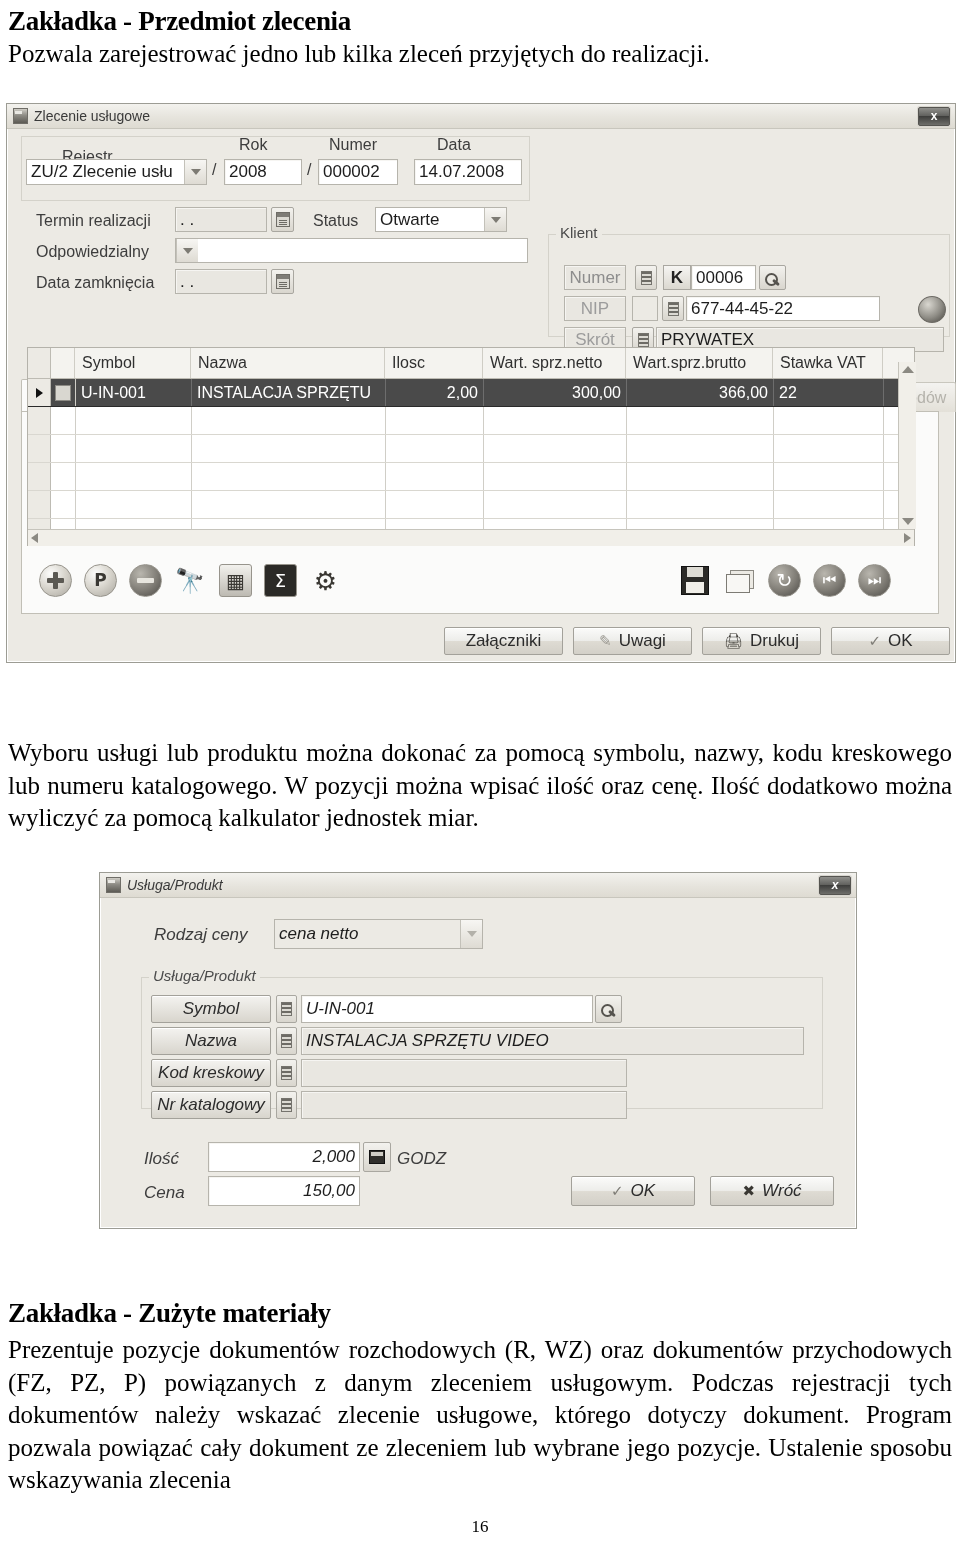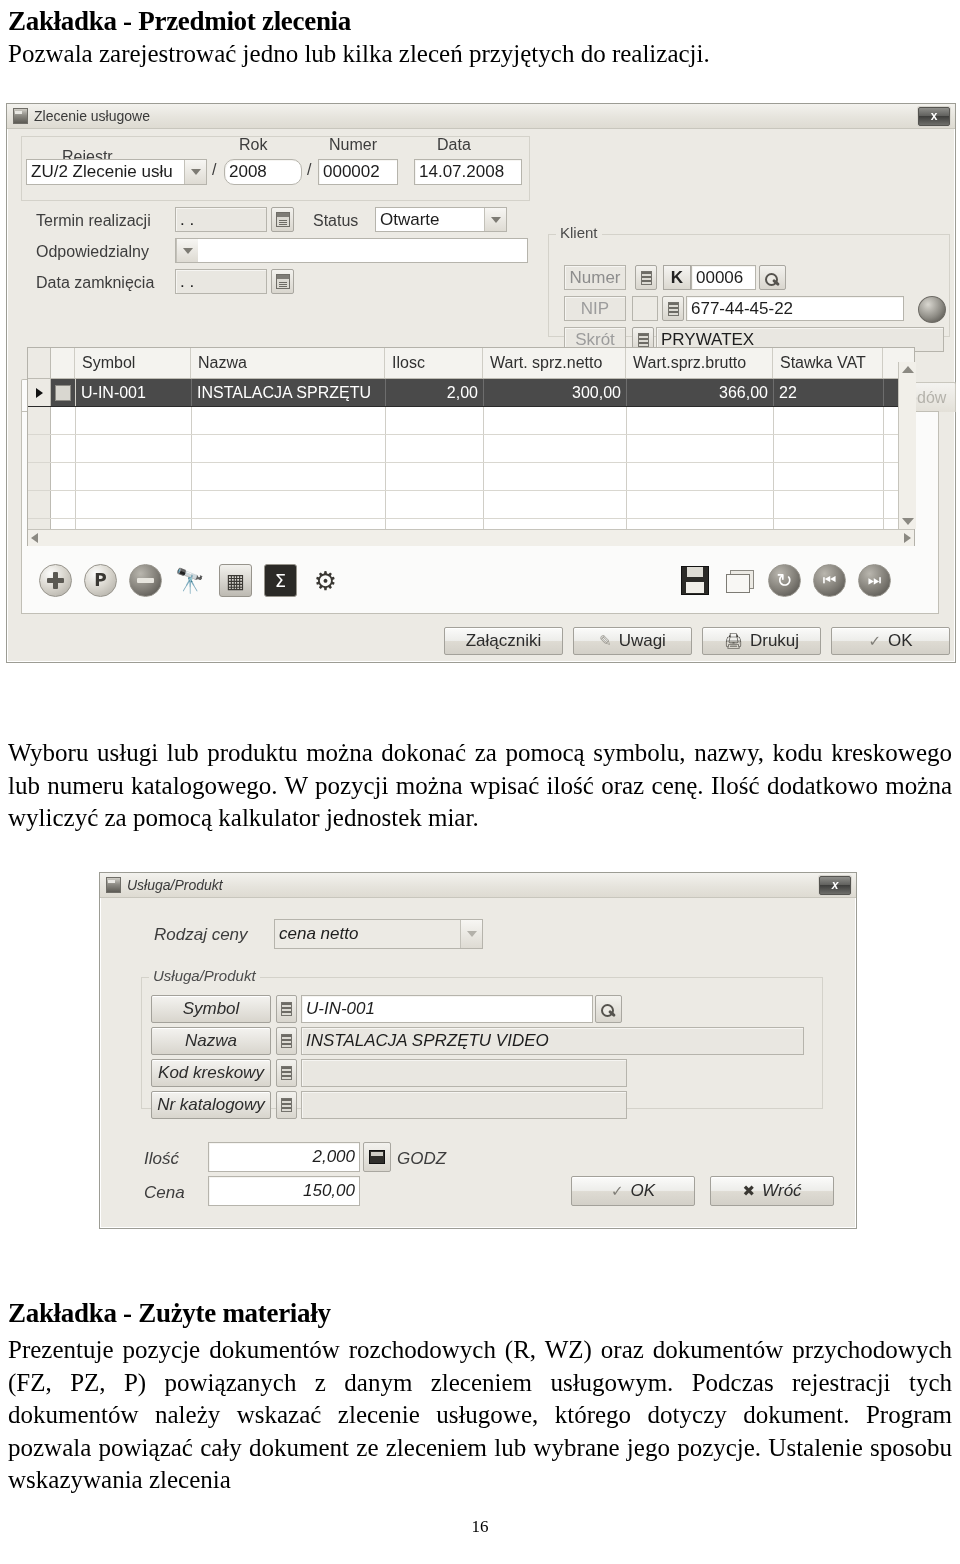--- a/index.html
+++ b/index.html
@@ -308,21 +308,21 @@
     <div class="lab" style="left:322px;top:32px;">Numer</div>
     <div class="lab" style="left:430px;top:32px;">Data</div>
 
     <div class="combo" style="left:19px;top:55px;width:181px;height:26px;">
       <span class="cv">ZU/2  Zlecenie usłu</span>
       <span class="arrow">
           <i></i>
         </span>
     </div>
     <div class="lab" style="left:205px;top:57px;">/</div>
-    <div class="fld" style="left:217px;top:55px;width:78px;height:26px;border-radius:10px;">2008</div>
+    <div class="fld" style="left:217px;top:55px;width:78px;height:26px;">2008</div>
     <div class="lab" style="left:300px;top:57px;">/</div>
     <div class="fld" style="left:311px;top:55px;width:80px;height:26px;">000002</div>
     <div class="fld" style="left:407px;top:55px;width:108px;height:26px;">14.07.2008</div>
 
     <div class="lab" style="left:29px;top:108px;">Termin realizacji</div>
     <div class="fld gray" style="left:168px;top:103px;width:92px;height:25px;">.    .</div>
     <div class="pick" style="left:264px;top:103px;width:23px;height:25px;">
         <span class="cal"></span>
       </div>
 
@@ -359,21 +359,21 @@
     <div class="fld" style="left:684px;top:161px;width:65px;height:25px;">00006</div>
     <div class="pick" style="left:752px;top:161px;width:27px;height:25px;">
         <span class="magnifier-hand"></span>
       </div>
 
     <div class="fld gray" style="left:557px;top:192px;width:62px;height:25px;justify-content:center;color:#9c9c9c;">NIP</div>
     <div class="smallbox" style="left:625px;top:192px;width:26px;height:25px;"></div>
     <div class="pick" style="left:655px;top:192px;width:22px;height:25px;">
         <span class="bk"></span>
       </div>
-    <div class="fld" style="left:679px;top:192px;width:218px;height:25px;">677-44-45-22</div>
+    <div class="fld" style="left:679px;top:192px;width:194px;height:25px;">677-44-45-22</div>
     <div class="globe" style="left:911px;top:192px;width:26px;height:25px;"></div>
 
     <div class="fld gray" style="left:557px;top:223px;width:62px;height:25px;justify-content:center;color:#9c9c9c;">Skrót</div>
     <div class="pick" style="left:625px;top:223px;width:22px;height:25px;">
         <span class="bk"></span>
       </div>
     <div class="fld gray" style="left:649px;top:223px;width:288px;height:25px;">PRYWATEX</div>
 
     <div class="tabbar" style="left:14px;top:275px;">
       <div class="tab active">Przedmiot zlecenia</div>

